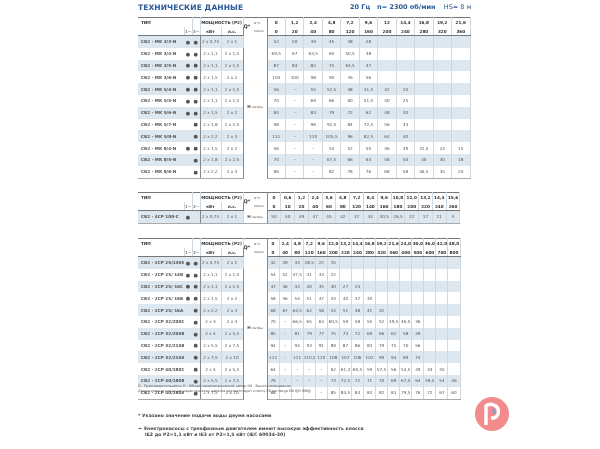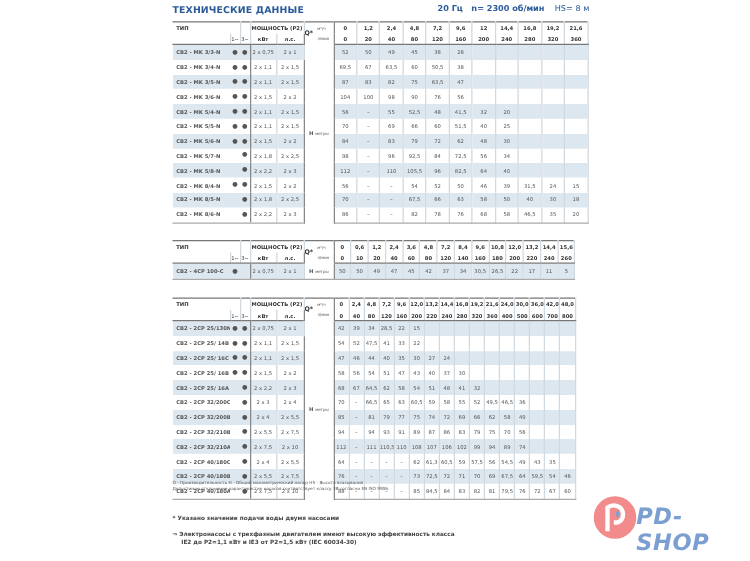--- a/index.html
+++ b/index.html
@@ -779,14 +779,13 @@
   <div style="padding-left:7px;">IE2 до P2=1,1 кВт и IE3 от  P2=1,5 кВт  (IEC 60034-30)</div>
 </div>
 
 <div class="logo">
   <div class="logo-circle">
     <svg width="34" height="34" viewBox="0 0 34 34">
       <path d="M11 28 V9 a8 8 0 0 1 8 -1 a7 7 0 0 1 0 13 h-3" fill="none" stroke="#fff" stroke-width="3.5"></path>
       <path d="M19 11 q-3 4 0 6 q3 -2 0 -6z" fill="#7a9fd0"></path>
     </svg>
   </div>
-  <div class="logo-text">PD-SHOP</div>
 </div>
 
 </body></html>

